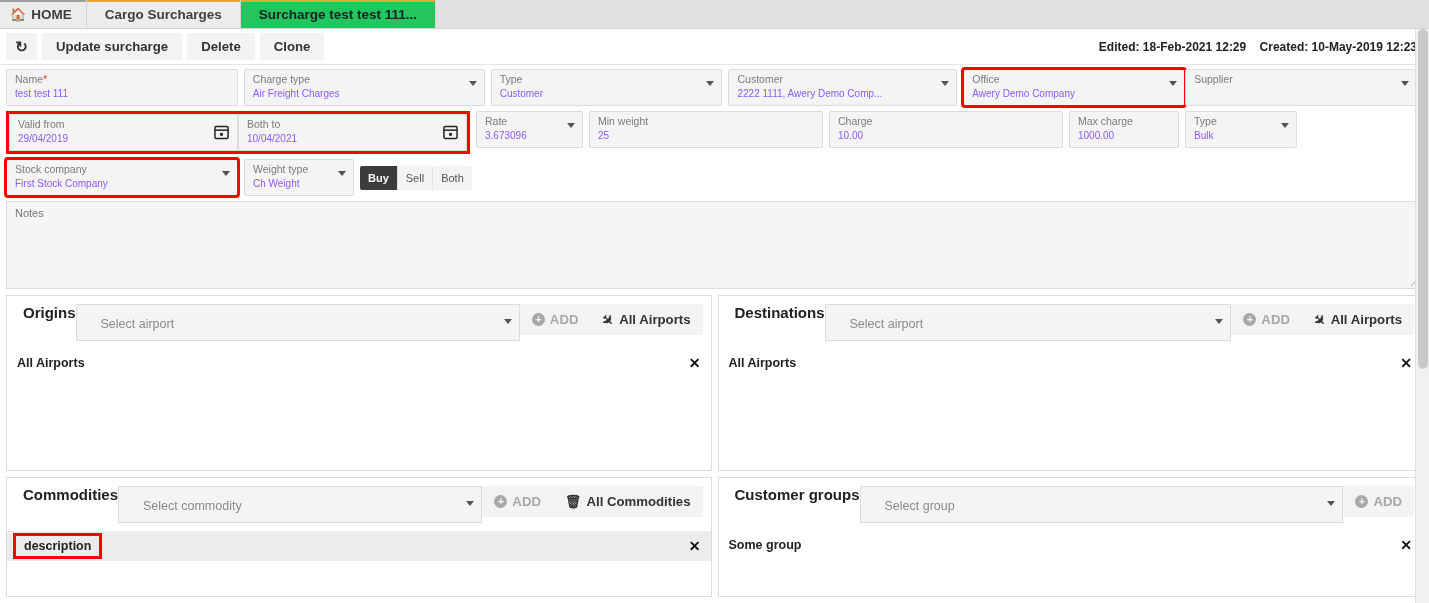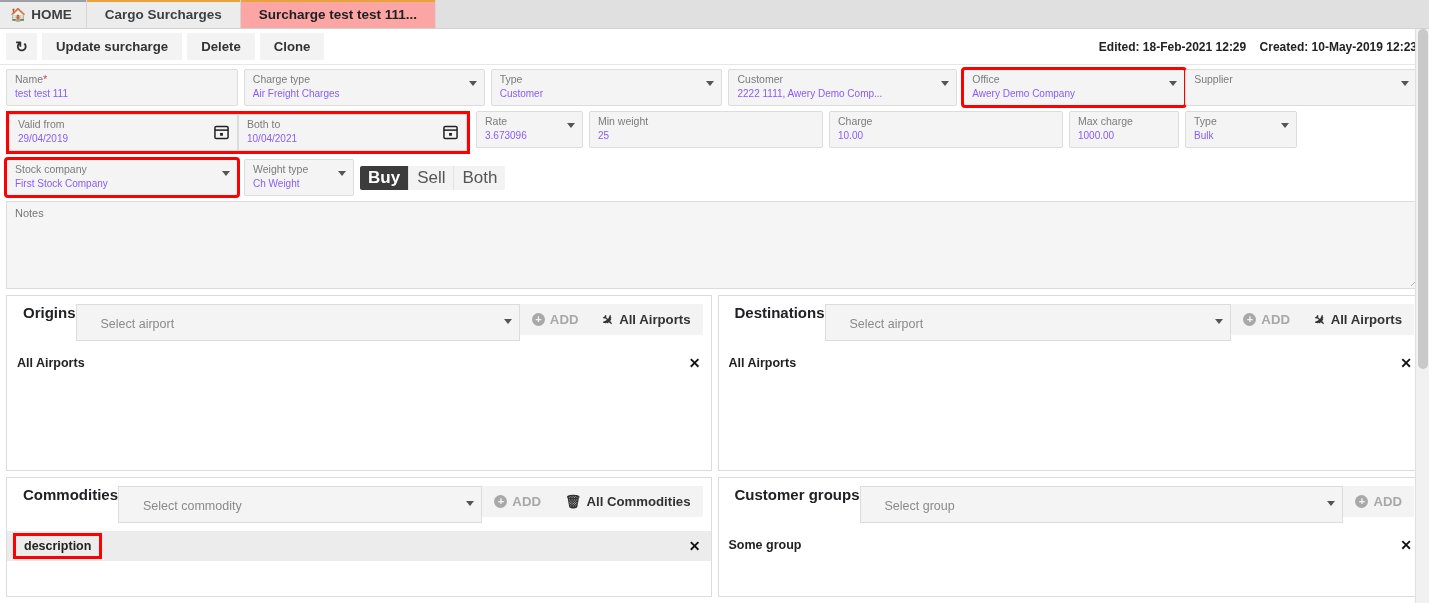--- a/index.html
+++ b/index.html
@@ -39,21 +39,21 @@
     content:"";
     position:absolute; left:0; right:0; top:0; height:2px;
     background:#e8a33d;
   }
   .tab.home::before {
     content:"";
     position:absolute; left:0; right:0; top:0; height:2px;
     background:#9aa0a6;
   }
   .tab.active {
-    background:#fca5a5;
+    background:#22c55e;
     font-weight:700;
     color:#202124;
   }
   .tab-fill { flex:1; background:#e0e0e0; }
   .home-icon { font-size: 13px; line-height: 1; }
 
   
   .toolbar {
     height: 36px;
     background: #ffffff;
@@ -145,21 +145,21 @@
   .toggle {
     display: flex;
     height: 24px;
     margin-top: 7px;
     border-radius: 2px;
     overflow: hidden;
     background: #f3f3f3;
   }
   .toggle div {
     padding: 0 8px;
-    font-size: 17px;
+    font-size: 11px;
     display: flex; align-items: center;
     color: #555;
     cursor: pointer;
     border-right: 1px solid #e3e3e3;
   }
   .toggle div:last-child { border-right: none; }
   .toggle div.on { background: #3c3c3c; color: #fff; font-weight: 700; }
 
   
   .notes {

